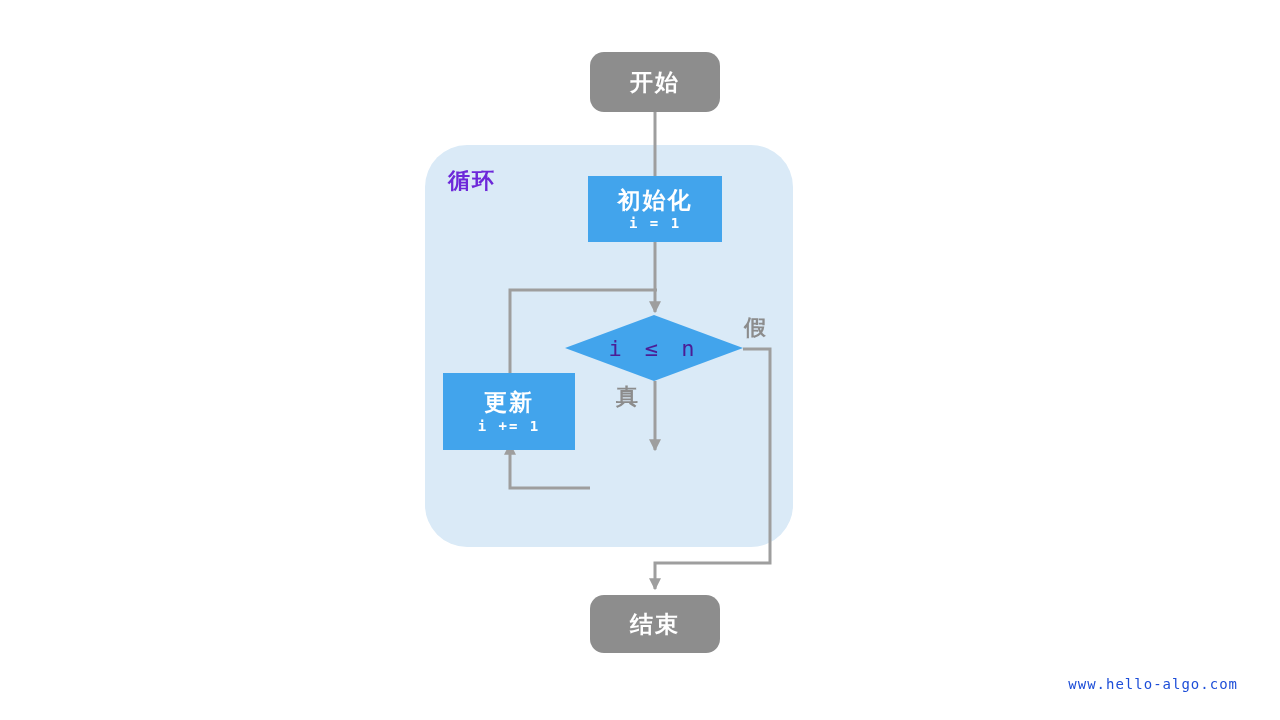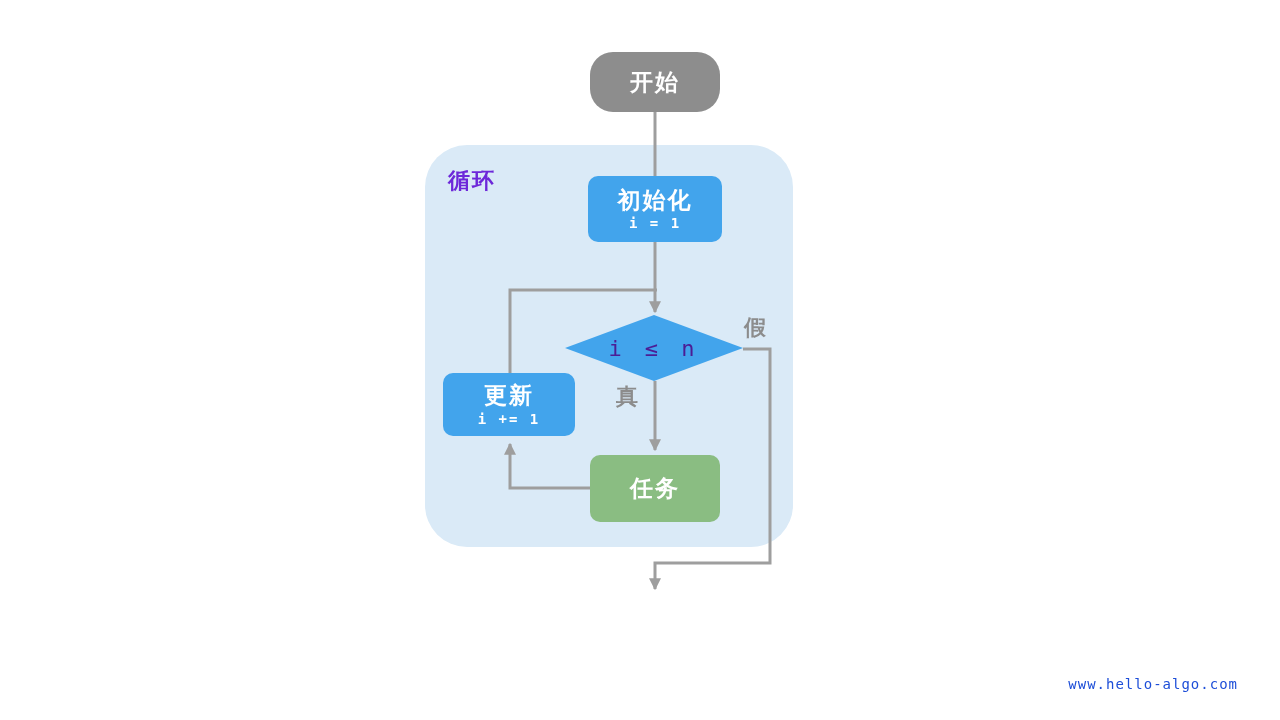--- a/index.html
+++ b/index.html
@@ -42,44 +42,43 @@
   }
   .node {
     position: absolute;
     display: flex;
     flex-direction: column;
     align-items: center;
     justify-content: center;
     color: #ffffff;
     text-align: center;
     box-sizing: border-box;
-    border-radius: 10px;
   }
   .node .cn {
     font-size: 23px;
     font-weight: bold;
     letter-spacing: 2px;
     line-height: 1.25;
   }
   .node .code {
     font-family: "DejaVu Sans Mono", monospace;
     font-size: 14px;
     font-weight: bold;
     letter-spacing: 2px;
     line-height: 1.3;
   }
   .terminal {
     background: #8d8d8d;
-    border-radius: 23px;
+    border-radius: 14px;
   }
   .node-start { left: 590px; top: 52px;  width: 130px; height: 60px; }
   .node-end   { left: 590px; top: 595px; width: 130px; height: 58px; }
   .proc-blue  { background: #42a4ec; }
   .node-init   { left: 588px; top: 176px; width: 134px; height: 66px; }
-  .node-update { left: 443px; top: 373px; width: 132px; height: 63px; }
+  .node-update { left: 443px; top: 373px; width: 132px; height: 77px; }
   .node-task {
     left: 590px; top: 455px; width: 130px; height: 67px;
     background: #8abd82;
   }
   .diamond {
     position: absolute;
     left: 565px;
     top: 315px;
     width: 178px;
     height: 66px;
@@ -152,20 +151,20 @@
   </div>
 
   <div class="branch-label branch-true">真</div>
   <div class="branch-label branch-false">假</div>
 
   <div class="node proc-blue node-update">
     <span class="cn">更新</span>
     <span class="code">i += 1</span>
   </div>
 
-  <div class="node node-task">
-    <span class="cn">任务</span>
+
+  <div class="node terminal node-end">
+    <span class="cn">结束</span>
   </div>
-
 
   <div class="watermark">www.hello-algo.com</div>
 
 </div>
 
 </body></html>

